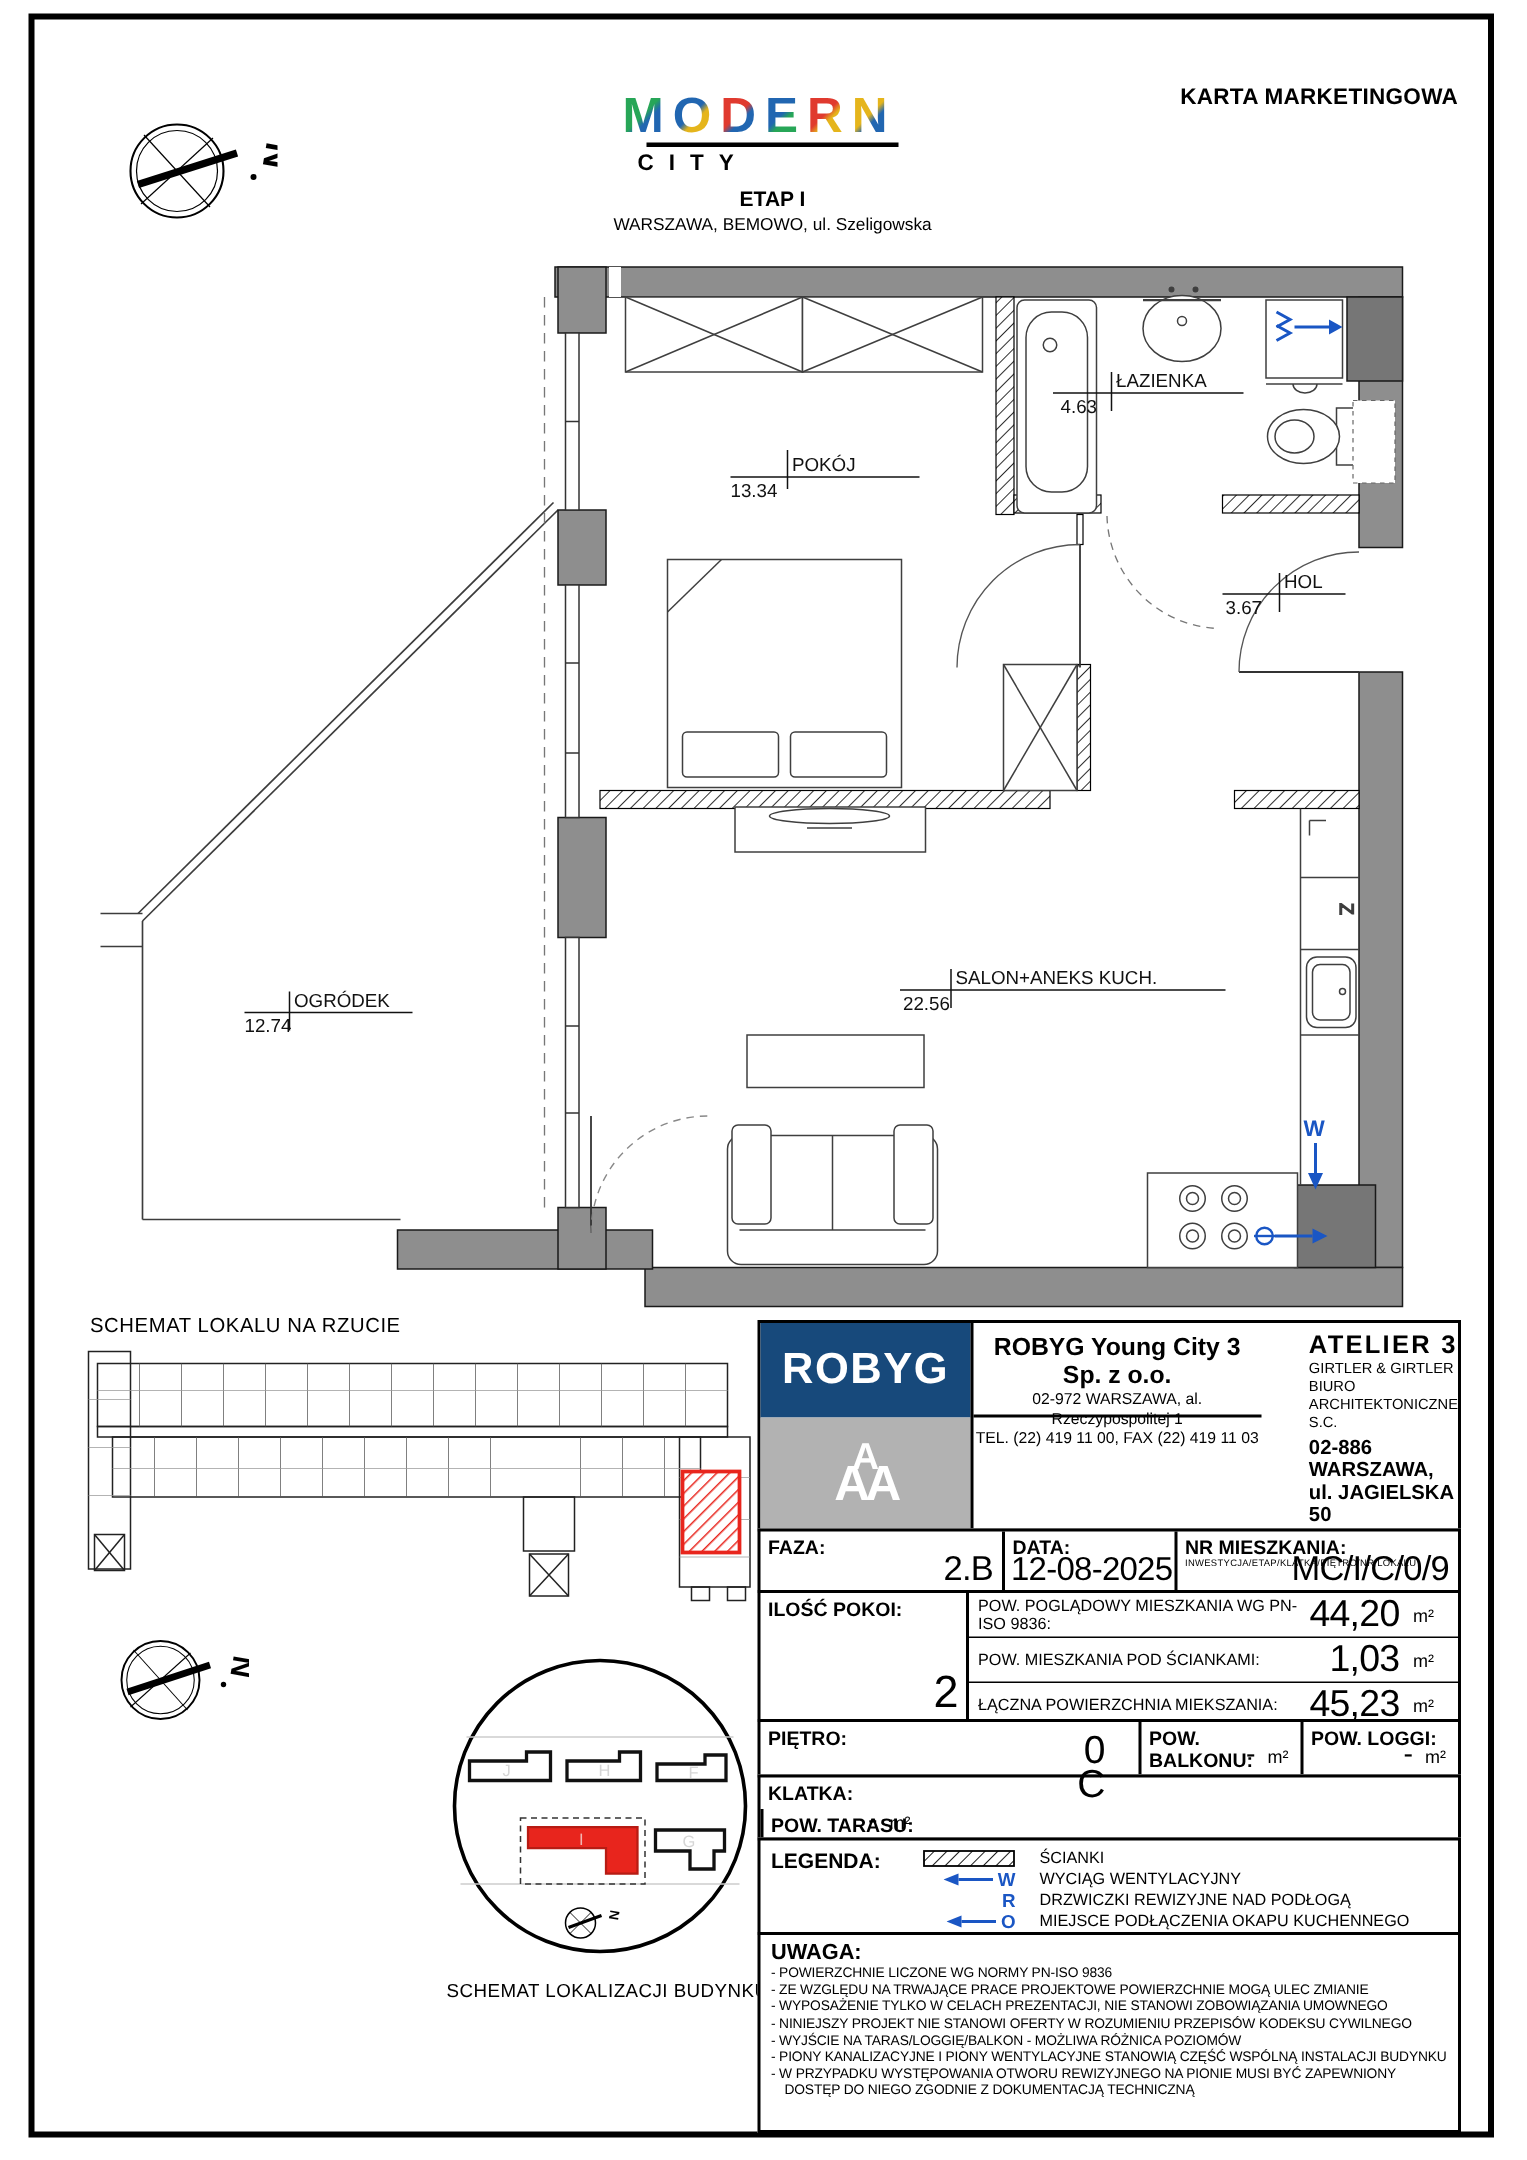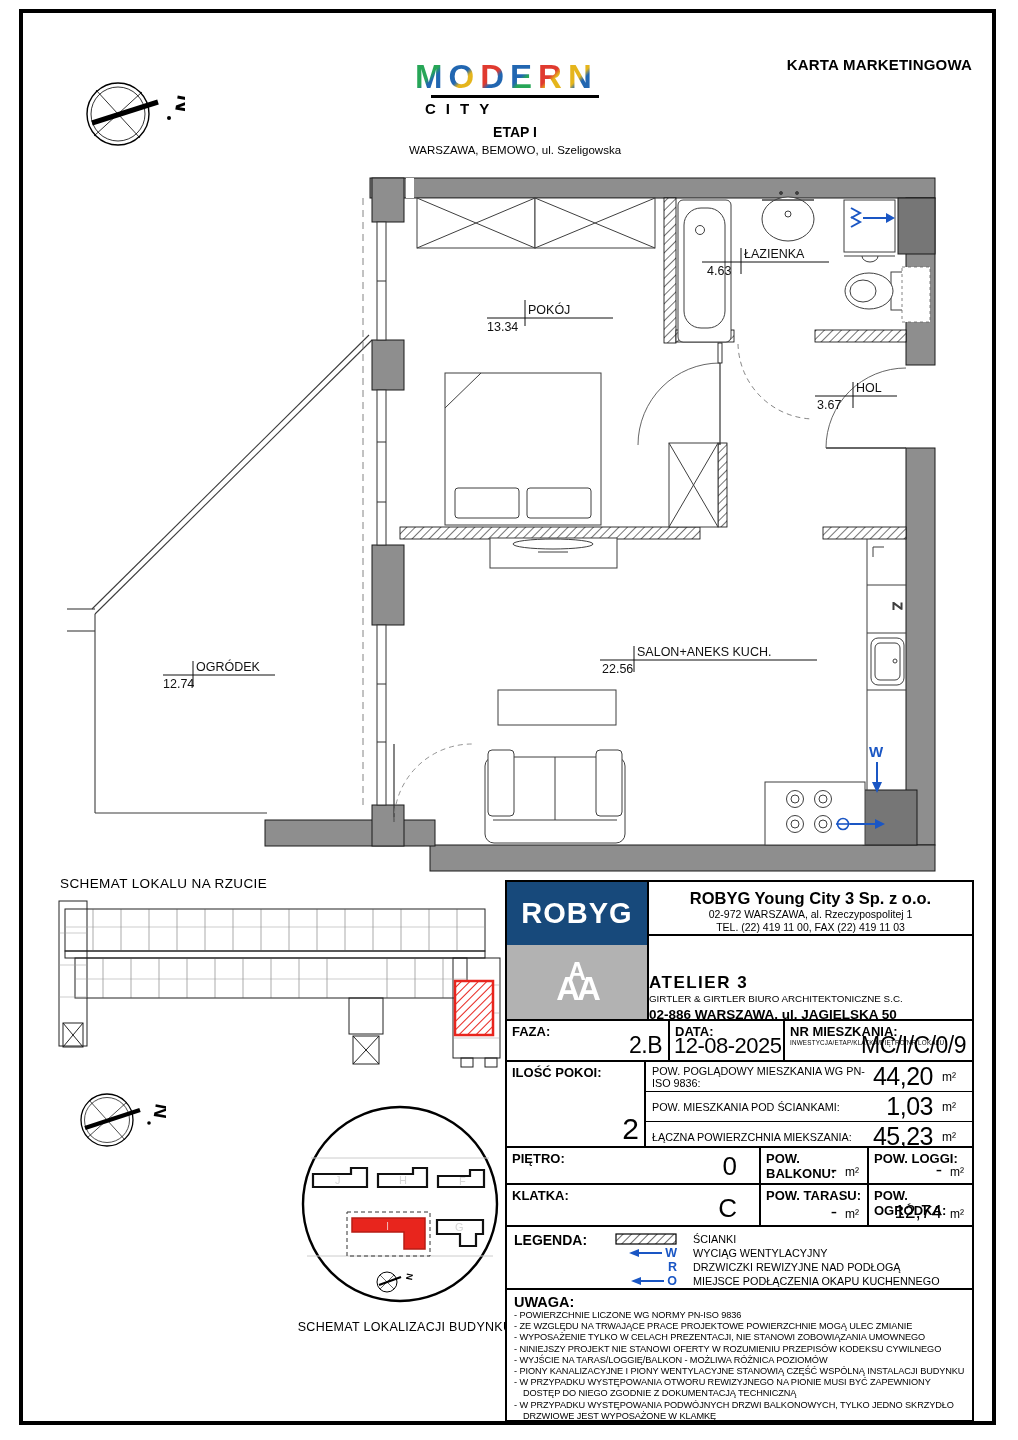--- a/index.html
+++ b/index.html
@@ -30,21 +30,21 @@
   .footer-box { left:53px; top:1352px; width:452px; height:61px; border:2px solid #000; padding:6px 8px; font-size:9.3px; line-height:11.5px; }
 
   
   .rbox { left:505px; width:469px; border:2px solid #000; background:#fff; }
   .logos { top:880px; height:141px; display:flex; }
   .logo-col { width:140px; flex:0 0 140px; display:flex; flex-direction:column; }
   .robyg-blue { height:63px; display:flex; align-items:center; justify-content:center; color:#fff; font-size:29px; font-weight:bold; letter-spacing:1px; }
   .robyg-gray { flex:1; display:flex; align-items:center; justify-content:center; flex-direction:column; color:#fff; font-weight:bold; }
   .a-top { display:block; font-size:25px; line-height:14px; }
   .a-bot { display:block; font-size:33px; line-height:22px; letter-spacing:-3px; }
-  .info-col { flex:1; border-left:2px solid #000; display:flex; flex-direction:column;gap:32px; }
+  .info-col { flex:1; border-left:2px solid #000; display:flex; flex-direction:row;gap:32px; }
   .dev-block { height:63px; border-bottom:2px solid #000; text-align:center; padding-top:7px; }
   .dev-name { font-size:16.5px; font-weight:bold; }
   .dev-line { font-size:10.5px; line-height:13px; }
   .arch-block { flex:1; padding-top:5px; }
   .arch-name { font-size:17px; font-weight:bold; letter-spacing:1.5px; }
   .arch-studio { font-size:9.8px; line-height:12px; }
   .arch-addr { font-size:13.5px; font-weight:bold; margin-top:2px; }
   .arch-phone { font-size:19px; font-weight:bold; }
 
   .row1 { top:1019px; height:43px; display:flex; }
@@ -60,21 +60,21 @@
   .row2-left { width:137px; position:relative; }
   .row2-right { flex:1; border-left:2px solid #000; display:flex; flex-direction:column; }
   .area-line { flex:1; display:flex; align-items:center; border-bottom:1px solid #000; padding:0 8px 0 6px; }
   .area-line:last-child { border-bottom:none; }
   .area-label { font-size:10.8px; flex:1; }
   .area-val { font-size:25px; letter-spacing:-.5px;text-align:center; }
   .area-unit { font-size:12px; margin-left:9px; width:22px; }
   .pokoi-val { position:absolute; bottom:0px; right:5px; font-size:30px; }
 
   .row3 { top:1146px; height:39px; display:flex; }
-  .row4 { top:1183px; height:44px; display:flex; }
+  .row4 { top:1183px; height:44px; display:flex;flex-direction:column; }
   .col-a { width:252px; } .col-b { width:108px; } .col-c { flex:1; }
   .midval { position:absolute; bottom:1px; right:22px; font-size:26px; }
   .dashval { position:absolute; bottom:2px; right:8px; font-size:19px; }
   .dashval .u { font-size:12px; margin-left:8px; }
 
   .legenda { top:1225px; height:65px;padding-left:20px; }
   .leg-title { position:absolute; left:7px; top:5px; font-size:14px; font-weight:bold; }
   .leg-rows { position:absolute; left:95px; top:5px; right:4px; }
   .leg-row { display:flex; align-items:center; height:13.5px; margin-bottom:.5px; }
   .leg-sym { width:75px; display:flex; justify-content:flex-end; align-items:center; }
@@ -564,15 +564,14 @@
 
   <div class="abs rbox uwaga">
     <div class="uw-title">UWAGA:</div>
     <div class="uw-note">- POWIERZCHNIE LICZONE WG NORMY PN-ISO 9836</div>
     <div class="uw-note">- ZE WZGLĘDU NA TRWAJĄCE PRACE PROJEKTOWE POWIERZCHNIE MOGĄ ULEC ZMIANIE</div>
     <div class="uw-note">- WYPOSAŻENIE TYLKO W CELACH PREZENTACJI, NIE STANOWI ZOBOWIĄZANIA UMOWNEGO</div>
     <div class="uw-note">- NINIEJSZY PROJEKT NIE STANOWI OFERTY W ROZUMIENIU PRZEPISÓW KODEKSU CYWILNEGO</div>
     <div class="uw-note">- WYJŚCIE NA TARAS/LOGGIĘ/BALKON - MOŻLIWA RÓŻNICA POZIOMÓW</div>
     <div class="uw-note">- PIONY KANALIZACYJNE I PIONY WENTYLACYJNE STANOWIĄ CZĘŚĆ WSPÓLNĄ INSTALACJI BUDYNKU</div>
     <div class="uw-note">- W PRZYPADKU WYSTĘPOWANIA OTWORU REWIZYJNEGO NA PIONIE MUSI BYĆ ZAPEWNIONY DOSTĘP DO NIEGO ZGODNIE Z DOKUMENTACJĄ TECHNICZNĄ</div>
-    <div class="uw-note">- W PRZYPADKU WYSTĘPOWANIA PODWÓJNYCH DRZWI BALKONOWYCH, TYLKO JEDNO SKRZYDŁO DRZWIOWE JEST WYPOSAŻONE W KLAMKĘ</div>
   </div>
 </div>
 
 </body></html>

